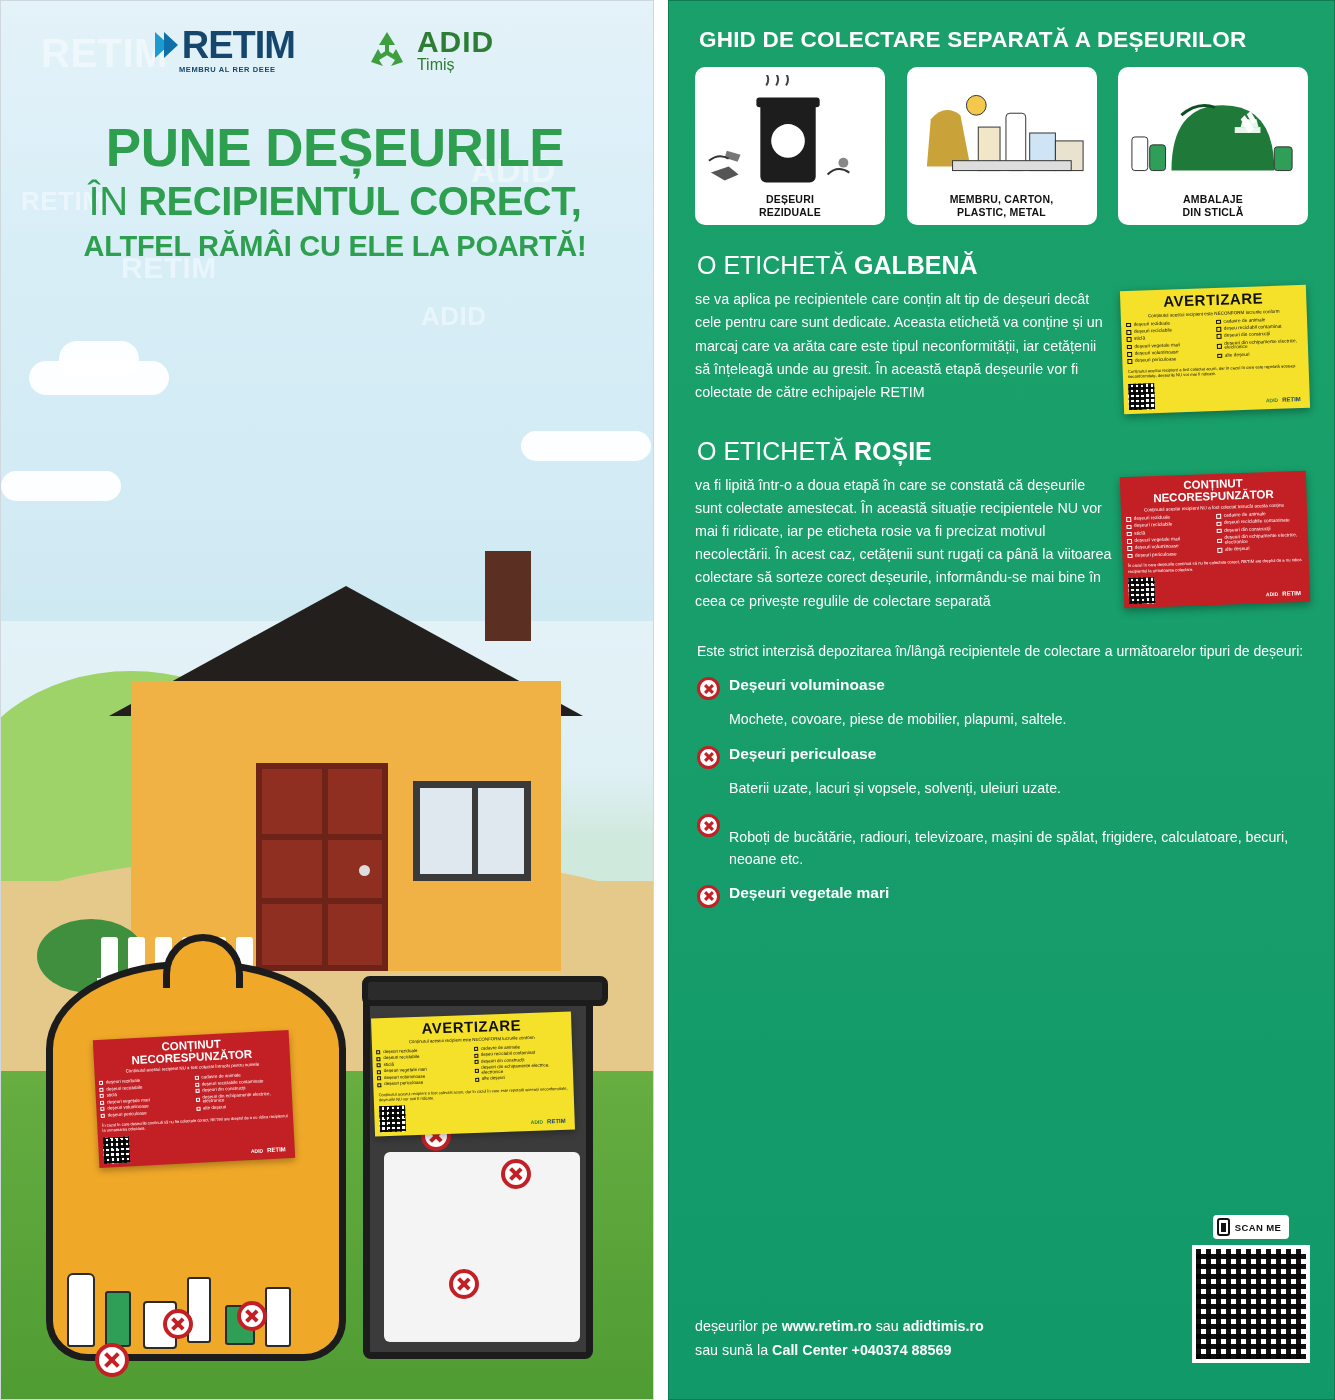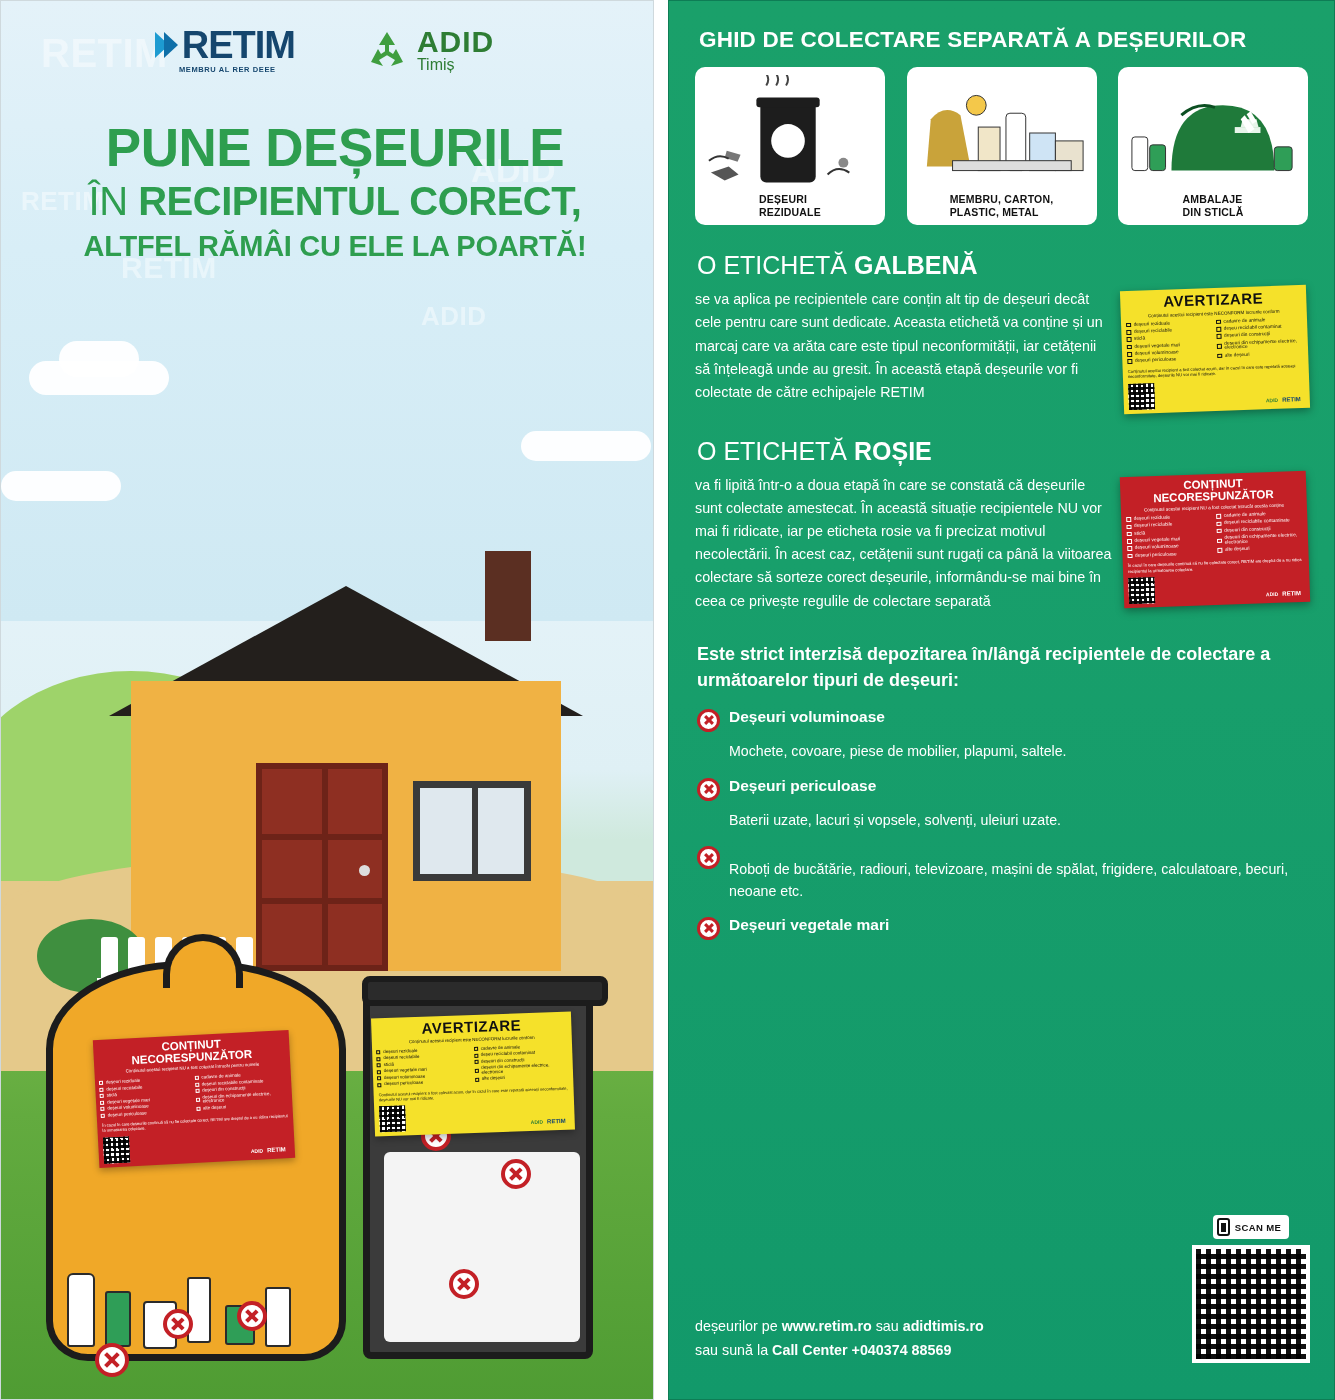--- a/index.html
+++ b/index.html
@@ -160,21 +160,21 @@
     font-size: 22.5px; font-weight: 700; letter-spacing: .2px; text-align: left;
     margin: 4px 0 14px 4px;
   }
   .cat-row { display: flex; gap: 12px; justify-content: space-between; }
   .cat {
     width: 190px; background: #fff; border-radius: 10px; padding: 8px 6px 6px;
     display: flex; flex-direction: column; align-items: center;
   }
   .cat-art { height: 116px; width: 100%; position: relative; }
   .cat-label {
-    color: #111; font-size: 10.5px; font-weight: 700; 
+    color: #111; font-size: 10.5px; font-weight: 700; text-align: center;
     line-height: 1.25; letter-spacing: .2px; margin-top: 2px;
   }
 
   .sec-h { font-size: 25px; margin: 26px 0 8px 2px; font-weight: 400; }
   .sec-h b { font-weight: 700; }
   .sec-body { display: flex; gap: 10px; align-items: flex-start; }
   .sec-text { font-size: 14.3px; line-height: 1.62; flex: 1; }
 
   .sticker { position: relative; flex: none; box-shadow: 0 3px 8px rgba(0,0,0,.35); }
   .sticker.yellow { width: 186px; background: #f5e12a; }
@@ -188,21 +188,21 @@
   .st-row { display: flex; align-items: center; gap: 3px; font-size: 4.8px; line-height: 1; }
   .st-box { width: 4.5px; height: 4.5px; border: .5px solid currentColor; flex: none; }
   .st-foot { font-size: 4.2px; padding: 2px 5px; line-height: 1.25; }
   .st-bottom { display: flex; align-items: flex-end; justify-content: space-between; padding: 2px 5px 4px; }
   .st-qr { width: 26px; height: 26px; background:
       repeating-linear-gradient(90deg,#111 0 2.5px,#fff 2.5px 5px),
       repeating-linear-gradient(0deg,#111 0 2.5px,#fff 2.5px 5px);
       background-blend-mode: multiply; }
 
   .ban-h {
-    font-size: 18px; font-weight: 700; line-height: 1.45; margin: 28px 0 14px 2px;
+    font-size: 14px; font-weight: 400; line-height: 1.45; margin: 28px 0 14px 2px;
   }
   .ban-list { display: flex; flex-direction: column; gap: 13px; margin-left: 2px; }
   .ban-item { display: flex; gap: 9px; }
   .ban-icon {
     flex: none; width: 23px; height: 23px; border: 3px solid #c32026; border-radius: 50%;
     background: #fff; position: relative; margin-top: 2px;
   }
   .ban-icon:before, .ban-icon:after {
     content:''; position:absolute; left:50%; top:50%; width: 11px; height: 3px;
     background: #c32026; transform: translate(-50%,-50%) rotate(45deg);

